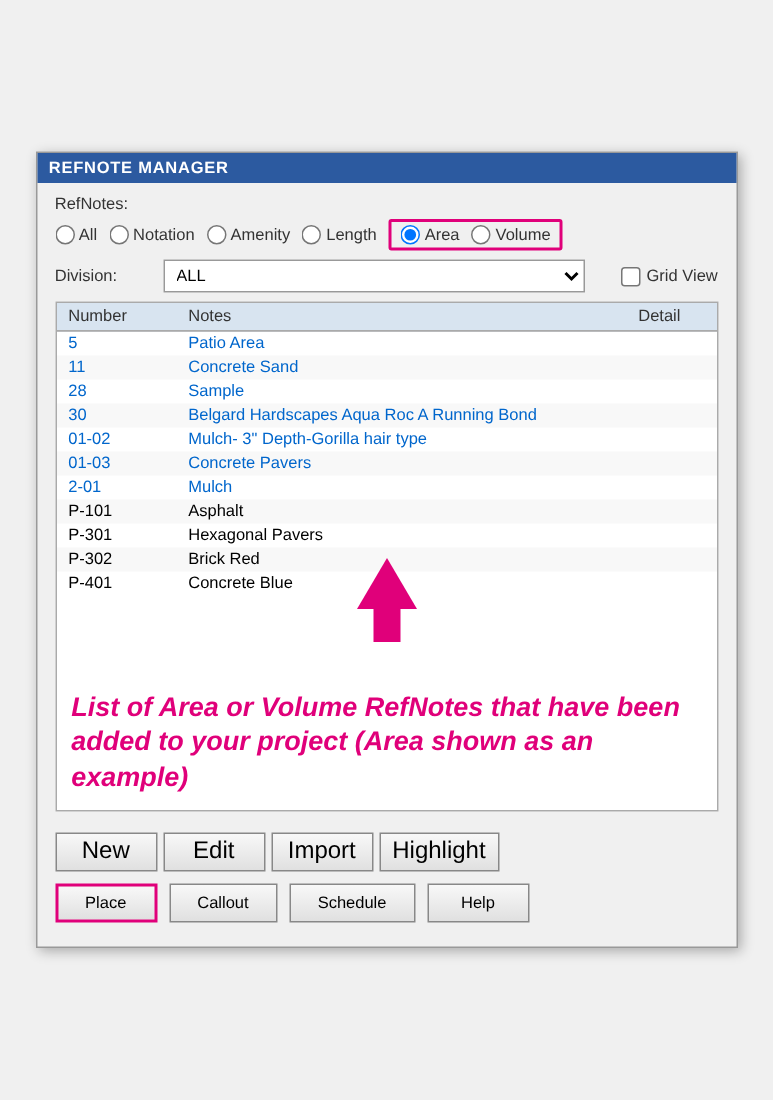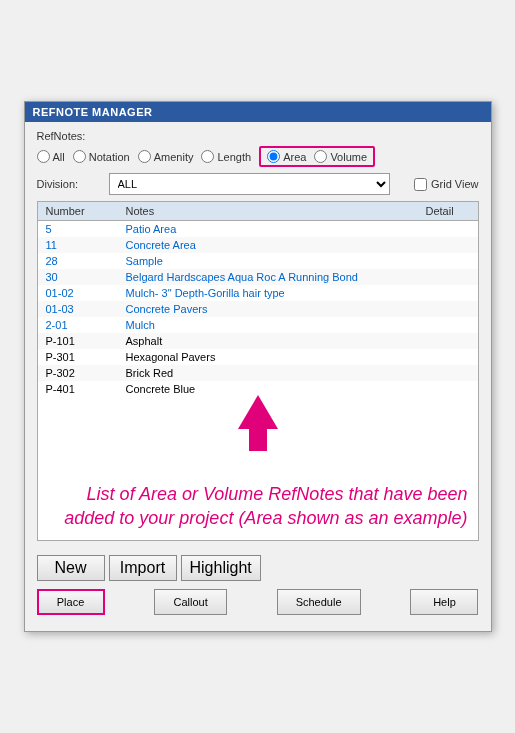--- a/index.html
+++ b/index.html
@@ -140,24 +140,24 @@
       right: 10px;
     }
     .arrow-container {
       display: flex;
       justify-content: center;
       margin-bottom: 4px;
     }
     .overlay-text {
       color: #e0007a;
       font-size: 18px;
-      font-weight: normal;
+      font-weight: bold;
       font-style: italic;
       line-height: 1.3;
-      text-align: right;
+      text-align: left;
       margin-top: 32px;
     }
     .bottom-btn-row {
       display: flex;
       gap: 4px;
       padding: 6px 0 4px 0;
       justify-content: flex-start;
     }
     .btn {
       min-width: 68px;
@@ -166,23 +166,23 @@
       border: 1px solid #888;
       background: linear-gradient(to bottom, #f8f8f8, #e0e0e0);
       cursor: pointer;
       padding: 0 8px;
     }
     .btn-highlight {
       min-width: 78px;
     }
     .footer-row {
       display: flex;
-      gap: 21px;
+      gap: 8px;
       padding: 4px 0 8px 0;
-      justify-content: space-between;
+      justify-content: flex-start;
     }
     .btn-place {
       min-width: 68px;
       height: 26px;
       font-size: 11px;
       border: 2px solid #e0007a;
       background: linear-gradient(to bottom, #f8f8f8, #e0e0e0);
       cursor: pointer;
       padding: 0 8px;
       font-weight: normal;
@@ -254,21 +254,21 @@
           </tr>
         </thead>
         <tbody id="table-body">
         <tr>
               <td class="num-blue">5</td>
               <td style="color: rgb(0, 102, 204);">Patio Area</td>
               <td></td>
             </tr>
             <tr>
               <td class="num-blue">11</td>
-              <td style="color: rgb(0, 102, 204);">Concrete Area</td>
+              <td style="color: rgb(0, 102, 204);">Concrete Sand</td>
               <td></td>
             </tr>
             <tr>
               <td class="num-blue">28</td>
               <td style="color: rgb(0, 102, 204);">Sample</td>
               <td></td>
             </tr>
             <tr>
               <td class="num-blue">30</td>
               <td style="color: rgb(0, 102, 204);">Belgard Hardscapes Aqua Roc A Running Bond</td>
@@ -316,20 +316,21 @@
           <div style="display:flex;flex-direction:column;align-items:center;">
             <div style="width:0;height:0;border-left:20px solid transparent;border-right:20px solid transparent;border-bottom:34px solid #e0007a;"></div>
             <div style="width:18px;height:22px;background:#e0007a;"></div>
           </div>
         </div>
         <div class="overlay-text">List of Area or Volume RefNotes that have been added to your project (Area shown as an example)</div>
       </div>
     </div>
     <div class="bottom-btn-row">
       <button class="btn">New</button>
+      <button class="btn">Edit</button>
       <button class="btn">Import</button>
       <button class="btn btn-highlight">Highlight</button>
     </div>
     <div class="footer-row">
       <button class="btn-place">Place</button>
       <button class="btn-footer">Callout</button>
       <button class="btn-footer">Schedule</button>
       <button class="btn-footer">Help</button>
     </div>
   </div>

